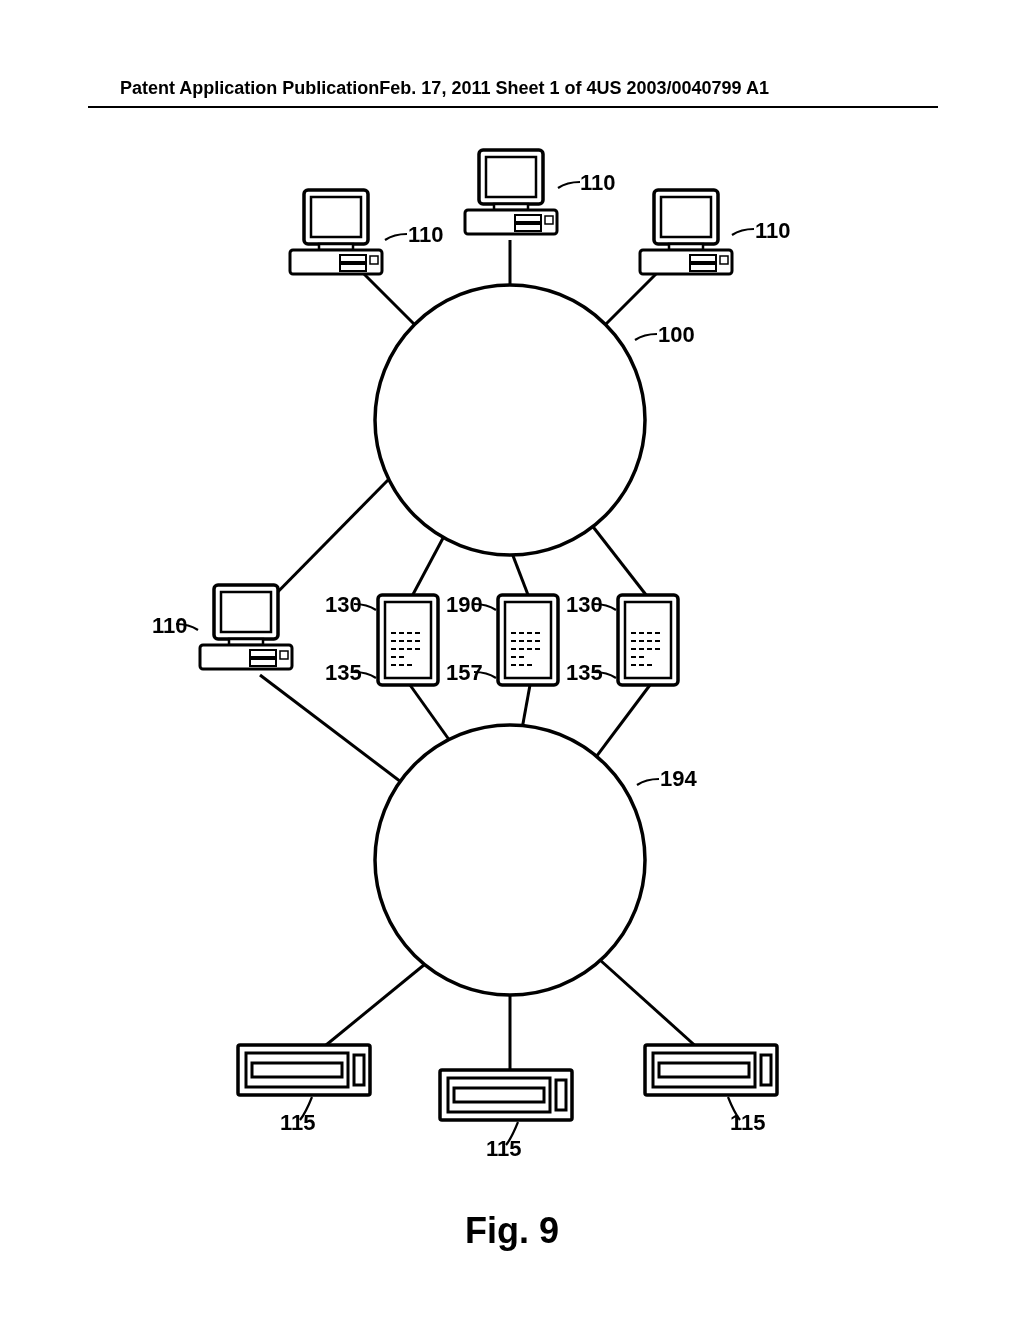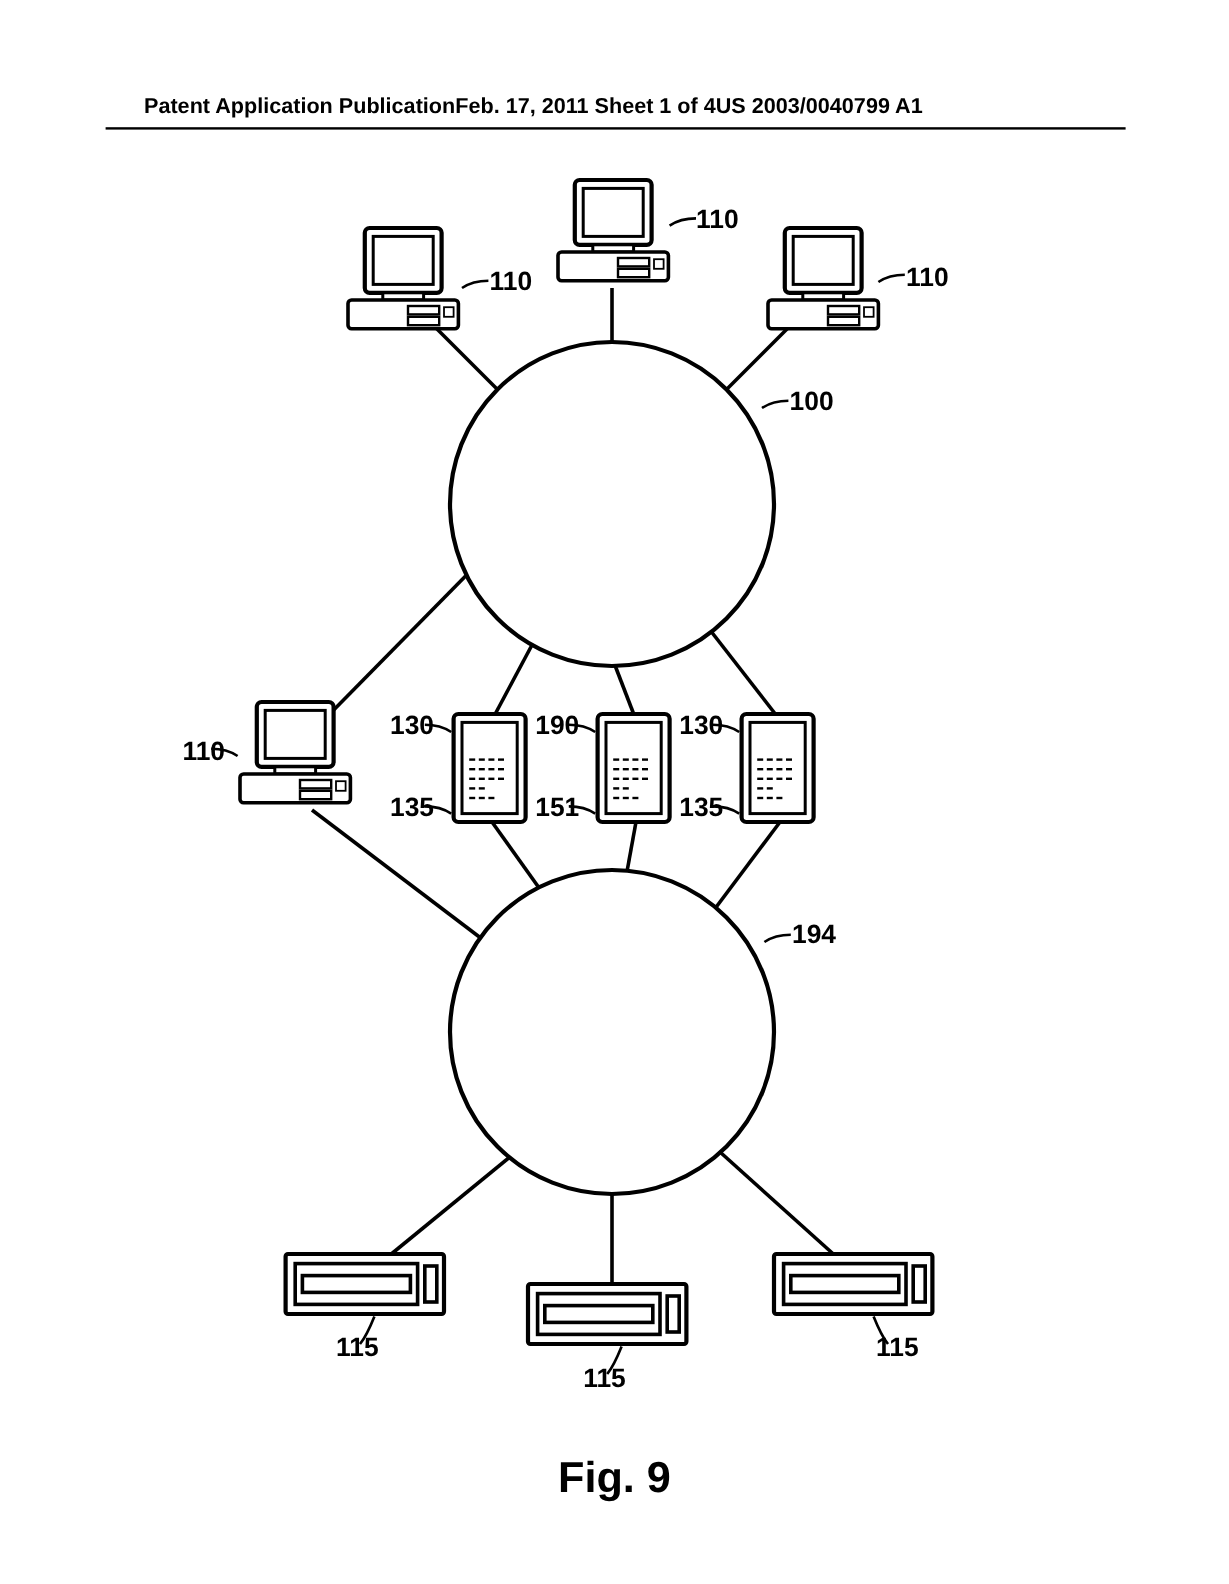--- a/index.html
+++ b/index.html
@@ -173,21 +173,21 @@
 <span class="label" style="left:530px; top:636px;">194</span>
 
 <span class="label" style="left:278px; top:92px;">110</span>
 <span class="label" style="left:450px; top:40px;">110</span>
 <span class="label" style="left:625px; top:88px;">110</span>
 <span class="label" style="left:22px; top:483px;">110</span>
 
 <span class="label" style="left:195px; top:462px;">130</span>
 <span class="label" style="left:195px; top:530px;">135</span>
 <span class="label" style="left:316px; top:462px;">190</span>
-<span class="label" style="left:316px; top:530px;">151</span>
+<span class="label" style="left:316px; top:530px;">157</span>
 <span class="label" style="left:436px; top:462px;">130</span>
 <span class="label" style="left:436px; top:530px;">135</span>
 
 <span class="label" style="left:150px; top:980px;">115</span>
 <span class="label" style="left:356px; top:1006px;">115</span>
 <span class="label" style="left:600px; top:980px;">115</span>
 
 </div>
 
 <div class="fig-title" style="top:1210px;">Fig. 9</div>

